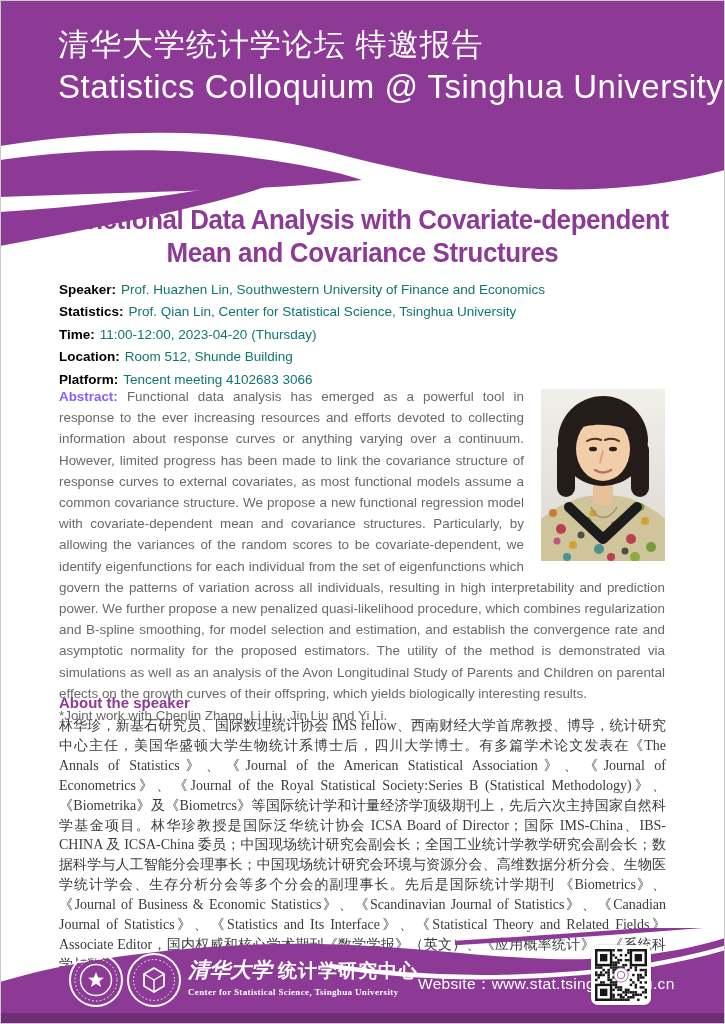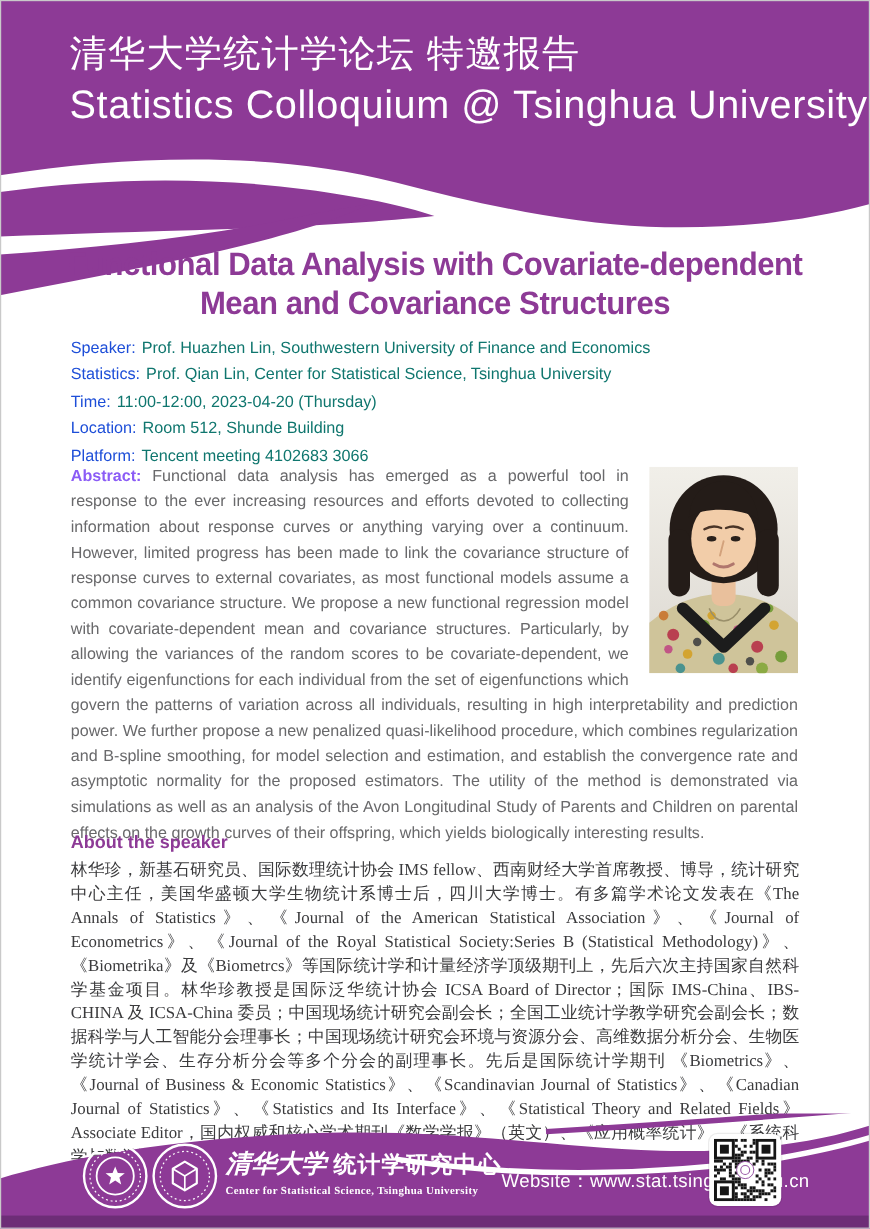--- a/index.html
+++ b/index.html
@@ -19,21 +19,21 @@
 
   
   .talk-title{
     position:absolute;top:204px;left:0;width:725px;margin:0;
     text-align:center;color:#8d3a96;font-size:27px;font-weight:800;
     letter-spacing:-.4px;line-height:33px;transform:scaleX(.96);
   }
 
   
   .details{position:absolute;top:279px;left:59px;width:610px;font-size:13.5px;line-height:22.4px;}
-  .details .lbl{color:#1d4ed8;font-weight:400;margin-right:5px;}
+  .details .lbl{color:#000000;font-weight:700;margin-right:5px;}
   .details .val{color:#0f766e;}
 
   
   .abstract-block{position:absolute;top:386px;left:59px;width:606px;color:#69696b;
     font-size:13.4px;line-height:21.2px;text-align:justify;}
   .abstract-block p{margin:0;}
   .abstract-block .lbl{color:#8b5cf6;font-weight:800;}
   .joint{margin-top:1px !important;text-align:left;}
   .photo-frame{float:right;width:124px;height:172px;margin:3px 0 10px 17px;}
   .photo-frame svg{display:block;width:124px;height:172px;}
@@ -137,20 +137,21 @@
         <path d="M78,52 q-7,-4 -14,-1" stroke="#4a3528" stroke-width="2" fill="none" stroke-linecap="round"></path>
         <ellipse cx="52" cy="60" rx="4" ry="2.3" fill="#2a211c"></ellipse>
         <ellipse cx="72" cy="60" rx="4" ry="2.3" fill="#2a211c"></ellipse>
         <path d="M62,62 q-2,8 -3,12" stroke="#d3a27c" stroke-width="1.6" fill="none" stroke-linecap="round"></path>
         <path d="M54,81 q8,5 16,0" stroke="#b0766d" stroke-width="2.6" fill="none" stroke-linecap="round"></path>
 
         <path d="M50,118 C56,132 68,132 76,118" stroke="#9a8f6a" stroke-width="1.3" fill="none"></path>
       </svg>
     </div>
     <p><span class="lbl">Abstract:</span> <span>Functional data analysis has emerged as a powerful tool in response to the ever increasing resources and efforts devoted to collecting information about response curves or anything varying over a continuum. However, limited progress has been made to link the covariance structure of response curves to external covariates, as most functional models assume a common covariance structure. We propose a new functional regression model with covariate-dependent mean and covariance structures. Particularly, by allowing the variances of the random scores to be covariate-dependent, we identify eigenfunctions for each individual from the set of eigenfunctions which govern the patterns of variation across all individuals, resulting in high interpretability and prediction power. We further propose a new penalized quasi-likelihood procedure, which combines regularization and B-spline smoothing, for model selection and estimation, and establish the convergence rate and asymptotic normality for the proposed estimators. The utility of the method is demonstrated via simulations as well as an analysis of the Avon Longitudinal Study of Parents and Children on parental effects on the growth curves of their offspring, which yields biologically interesting results.</span></p>
+    <p class="joint">*Joint work with Chenlin Zhang, Li Liu, Jin Liu and Yi Li.</p>
   </div>
 
   <h2 class="about-heading">About the speaker</h2>
   <p class="bio">林华珍，新基石研究员、国际数理统计协会 IMS fellow、西南财经大学首席教授、博导，统计研究中心主任，美国华盛顿大学生物统计系博士后，四川大学博士。有多篇学术论文发表在《The Annals of Statistics》、《Journal of the American Statistical Association》、《Journal of Econometrics》、《Journal of the Royal Statistical Society:Series B (Statistical Methodology)》、《Biometrika》及《Biometrcs》等国际统计学和计量经济学顶级期刊上，先后六次主持国家自然科学基金项目。林华珍教授是国际泛华统计协会 ICSA Board of Director；国际 IMS-China、IBS-CHINA 及 ICSA-China 委员；中国现场统计研究会副会长；全国工业统计学教学研究会副会长；数据科学与人工智能分会理事长；中国现场统计研究会环境与资源分会、高维数据分析分会、生物医学统计学会、生存分析分会等多个分会的副理事长。先后是国际统计学期刊 《Biometrics》、《Journal of Business &amp; Economic Statistics》、《Scandinavian Journal of Statistics》、《Canadian Journal of Statistics》、《Statistics and Its Interface》、《Statistical Theory and Related Fields》Associate Editor，国内权威和核心学术期刊《数学学报》（英文）、《应用概率统计》、《系统科学与数学》、《数理统计与管理》编委。</p>
 
   <div class="footer">
     <svg class="wave" width="725" height="96" viewBox="0 0 725 96" aria-hidden="true">
       <path fill="#8d3a96" d="M0,54 C60,36 140,22 245,17 C370,11 455,28 550,31 C625,33 685,23 725,10 V96 H0 Z"></path>
       <path d="M330,38 C440,55 555,51 650,37 C678,32 705,26 725,20" stroke="#ffffff" stroke-width="4.5" fill="none"></path>
       <path d="M455,15 C555,9 650,2 725,-4" stroke="#8d3a96" stroke-width="4.5" fill="none"></path>

